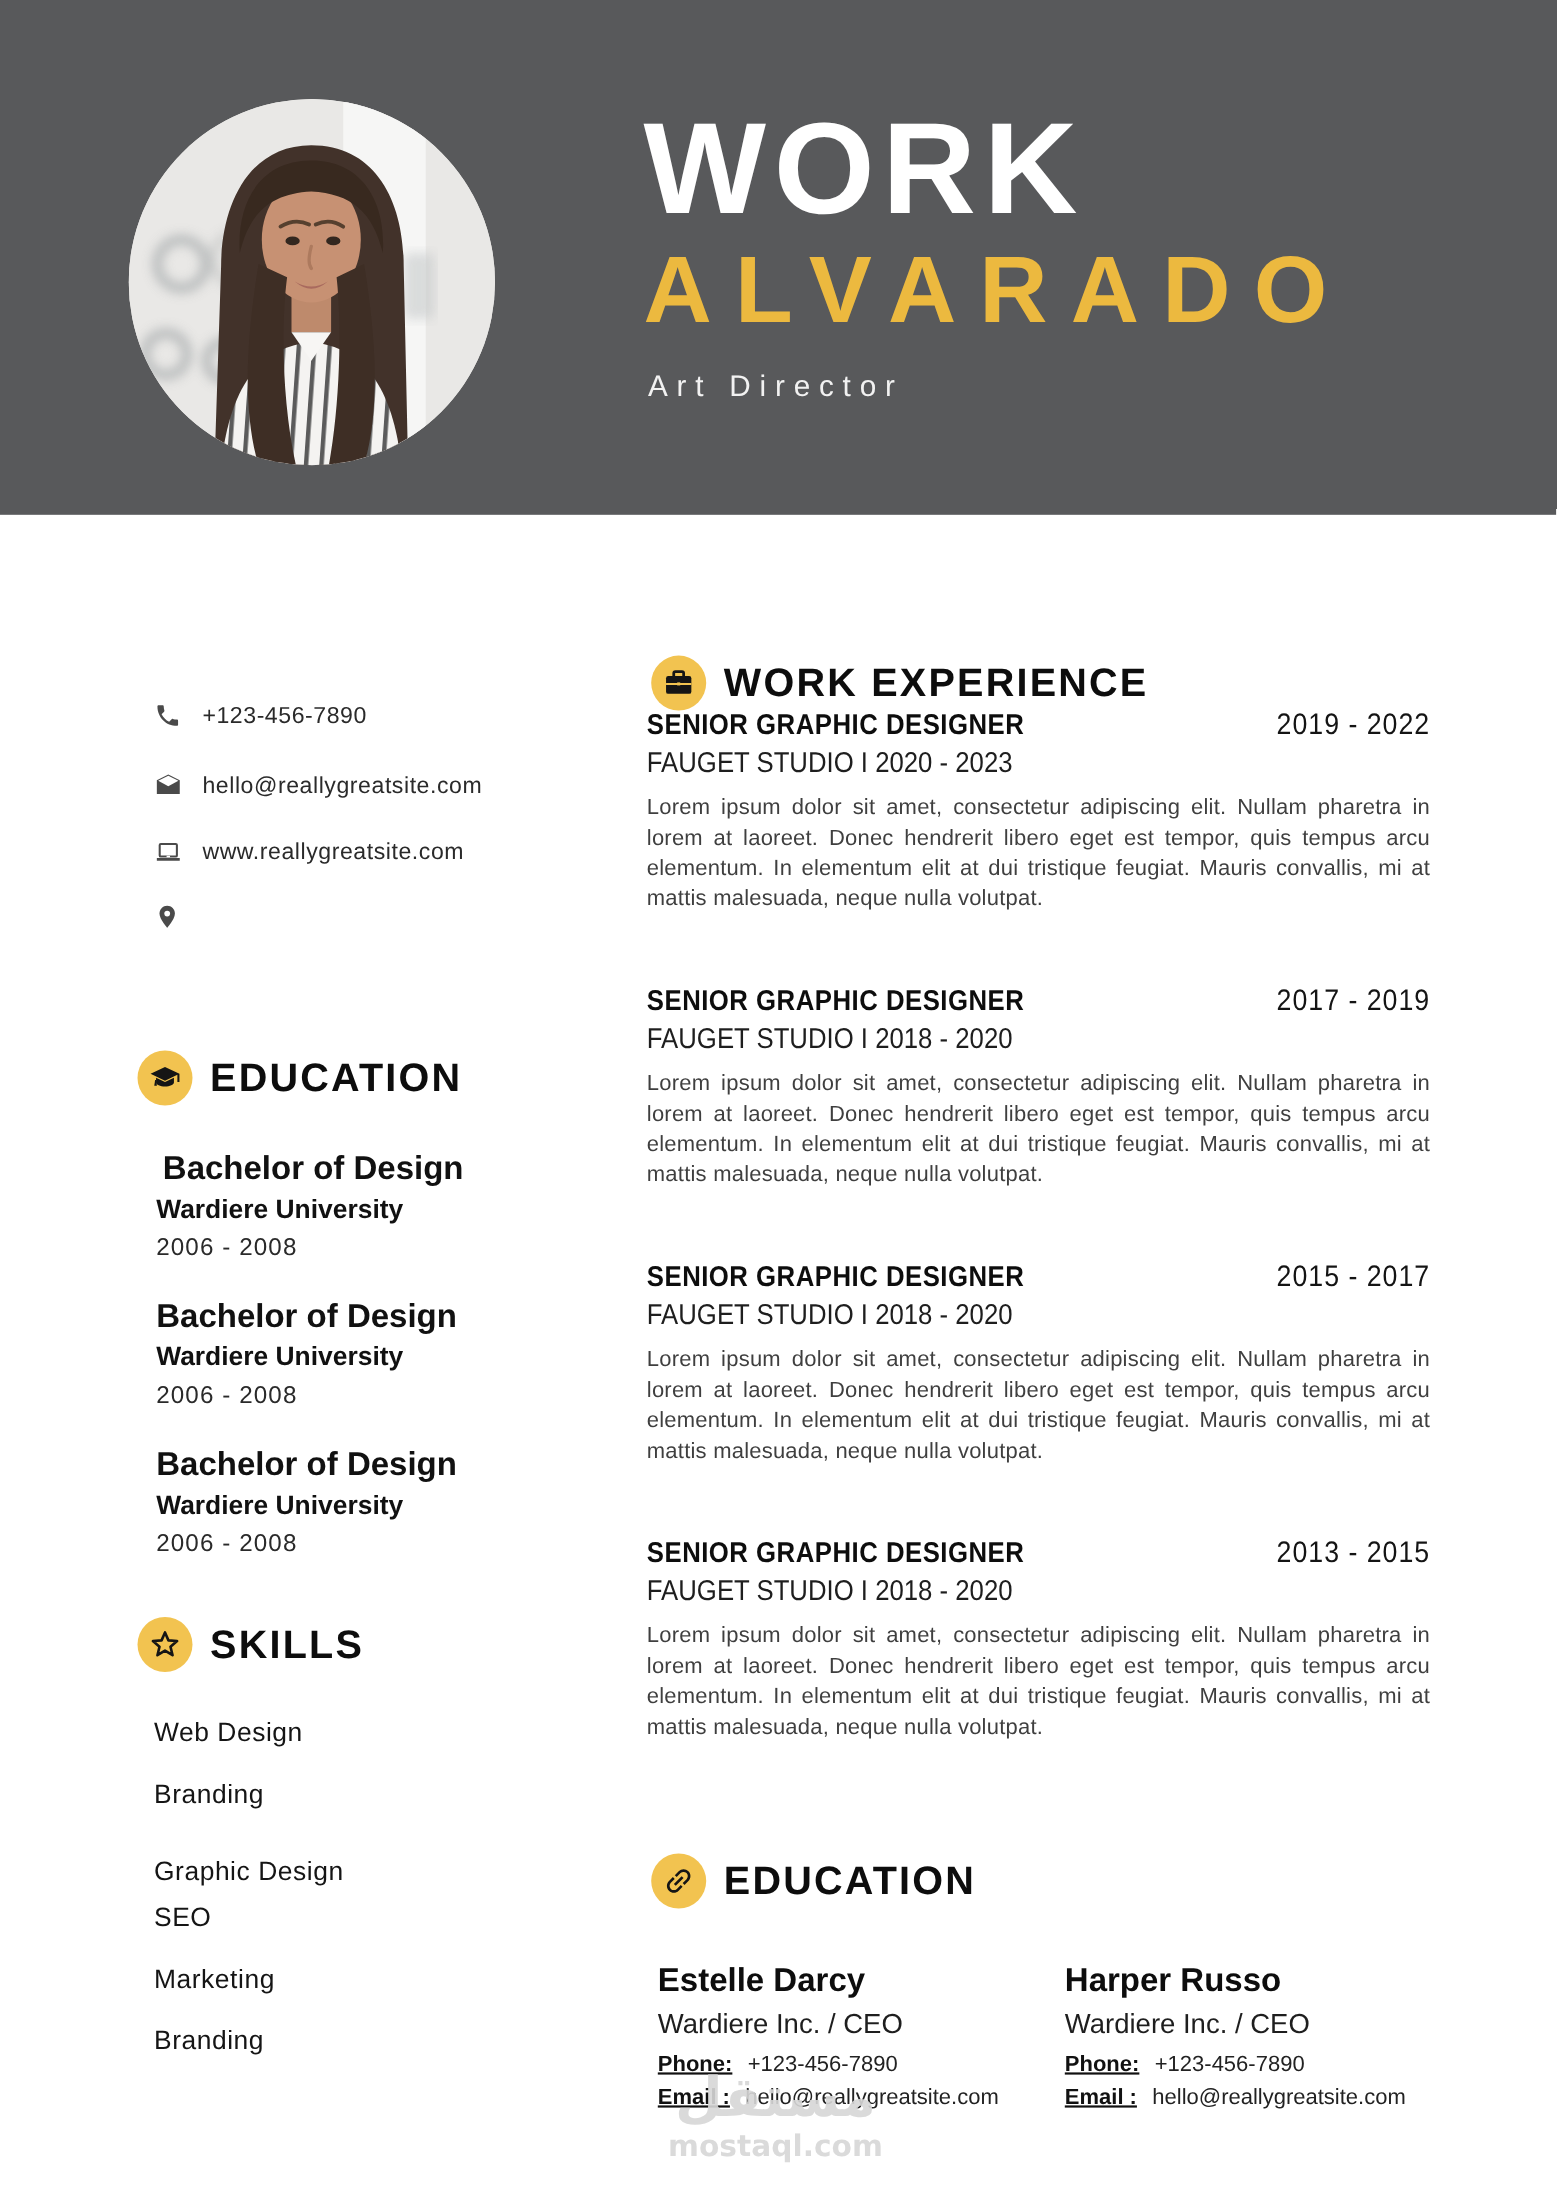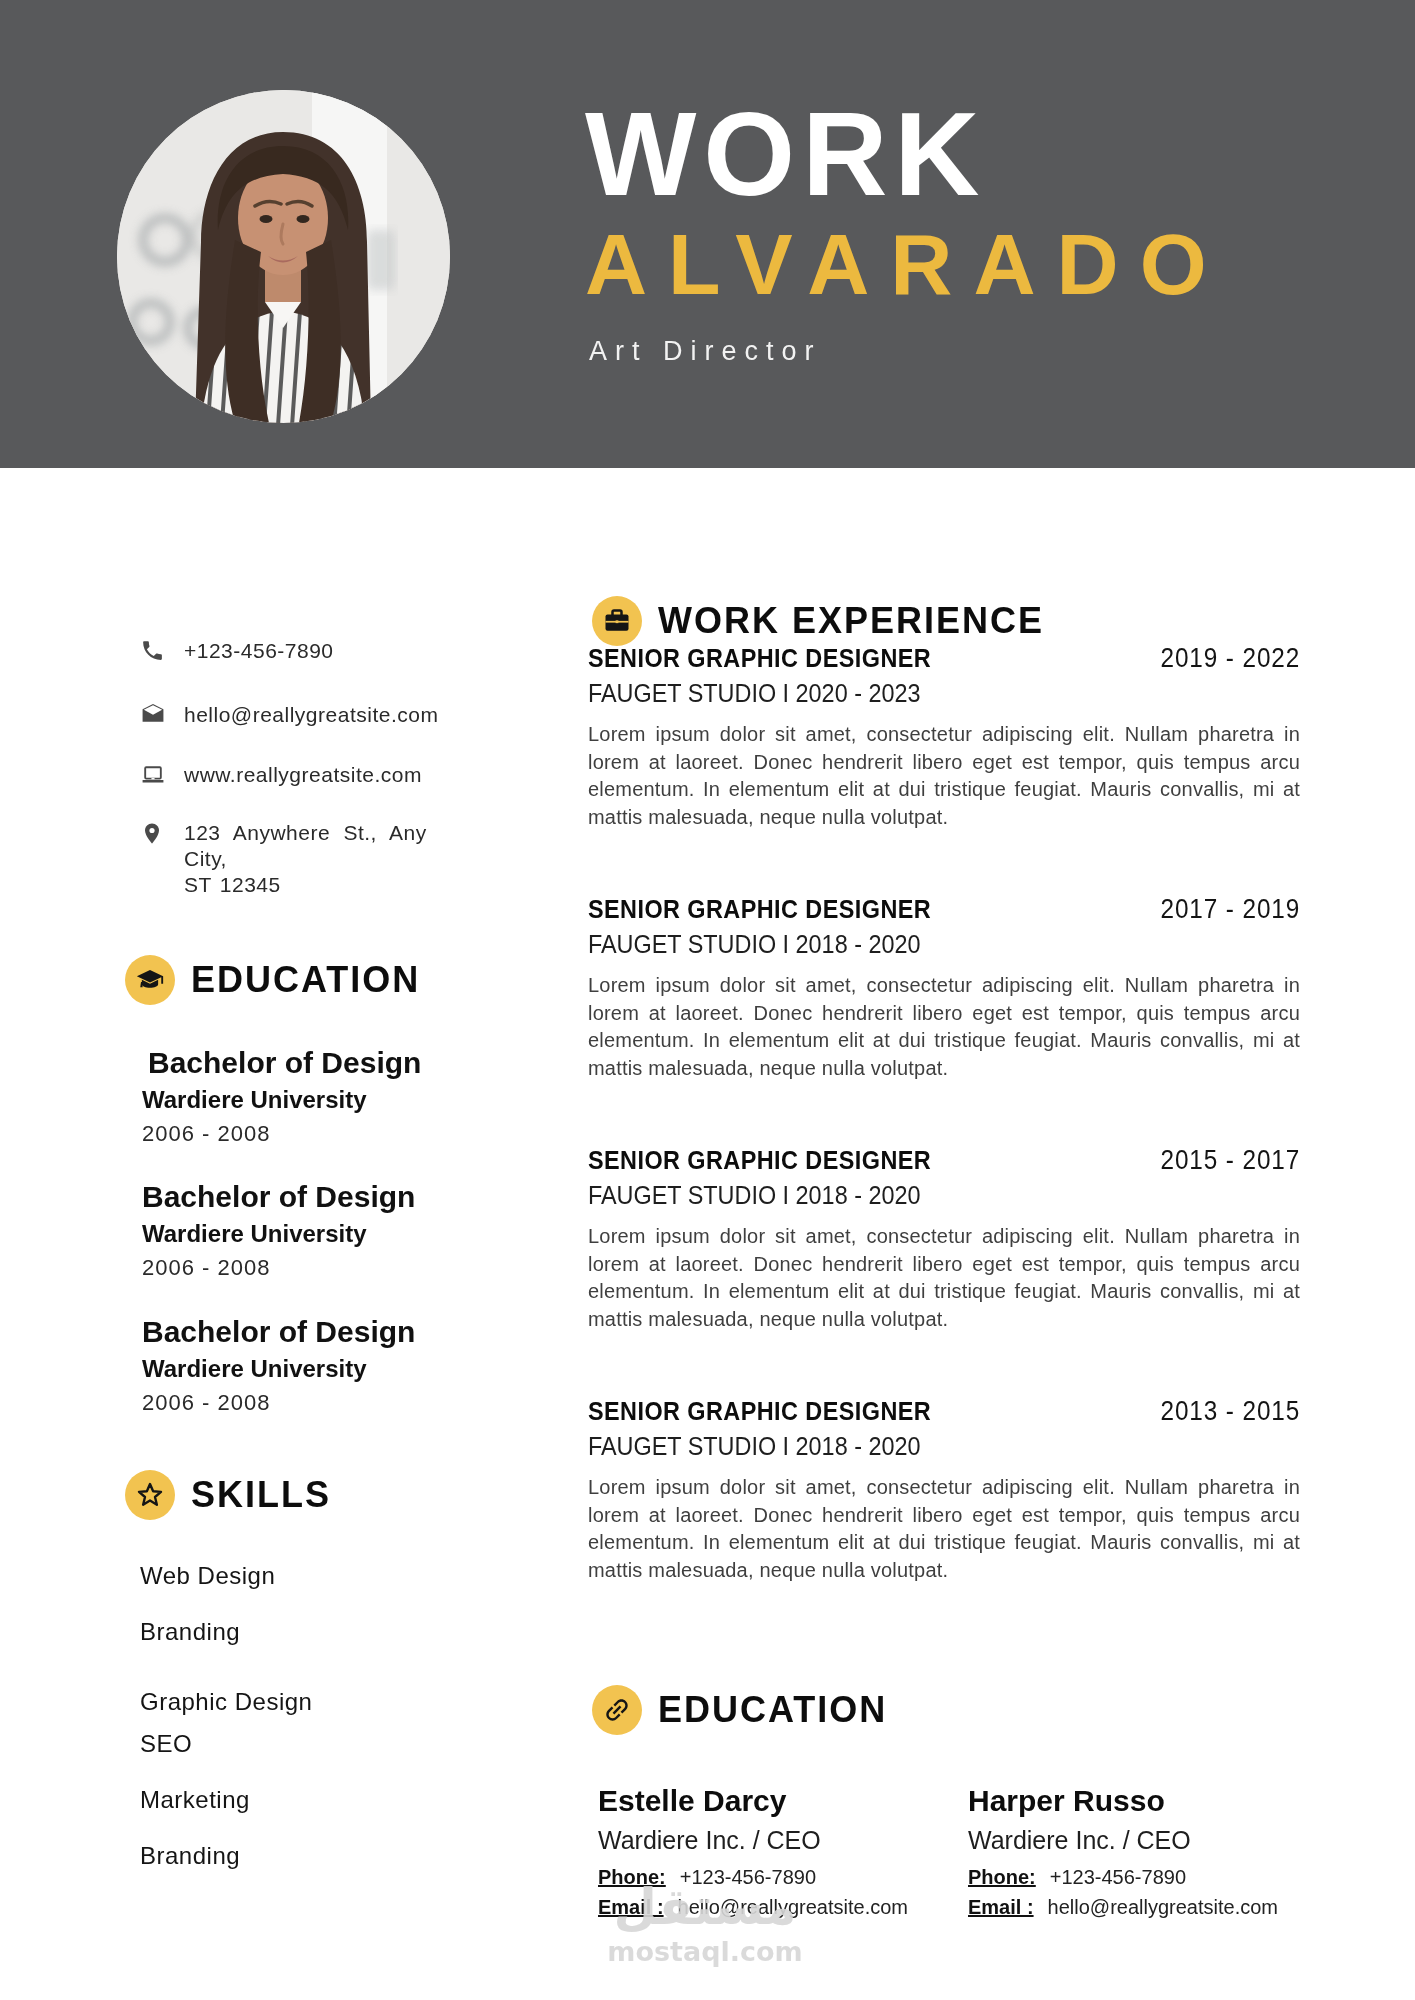--- a/index.html
+++ b/index.html
@@ -147,24 +147,20 @@
     <span>www.reallygreatsite.com</span>
   </div>
 
   <div class="c-item addr" style="top:820px;">
     <span class="ic">
       <svg width="24" height="27" viewBox="0 0 24 24" fill="#4A4A4A">
         <path d="M12 2 C8.1 2 5 5.1 5 9 c0 5.2 7 13 7 13 s7 -7.8 7 -13 c0 -3.9 -3.1 -7 -7 -7 z"></path>
         <circle cx="12" cy="9" r="2.6" fill="#FFFFFF"></circle>
       </svg>
     </span>
-    <span>
-      <span>123 Anywhere St., Any City,</span><br>
-      <span style="word-spacing:2px">ST 12345</span>
-    </span>
   </div>
 
   <div class="sec-head" style="left:125px;top:955px;justify-content:center;">
     <span class="sec-circle">
       <svg width="30" height="30" viewBox="0 0 24 24" fill="#151515">
         <path d="M12 4 L1.5 9 L12 14 L21 9.7 V15 H22.5 V9 Z"></path>
         <path d="M5.5 11.8 V15.3 c0 1.6 3 2.9 6.5 2.9 s6.5 -1.3 6.5 -2.9 V11.8 L12 14.9 Z"></path>
         <path d="M4.8 13.5 l-0.6 4.2 1.9 0 -0.5 -4.2 z"></path>
       </svg>
     </span>

